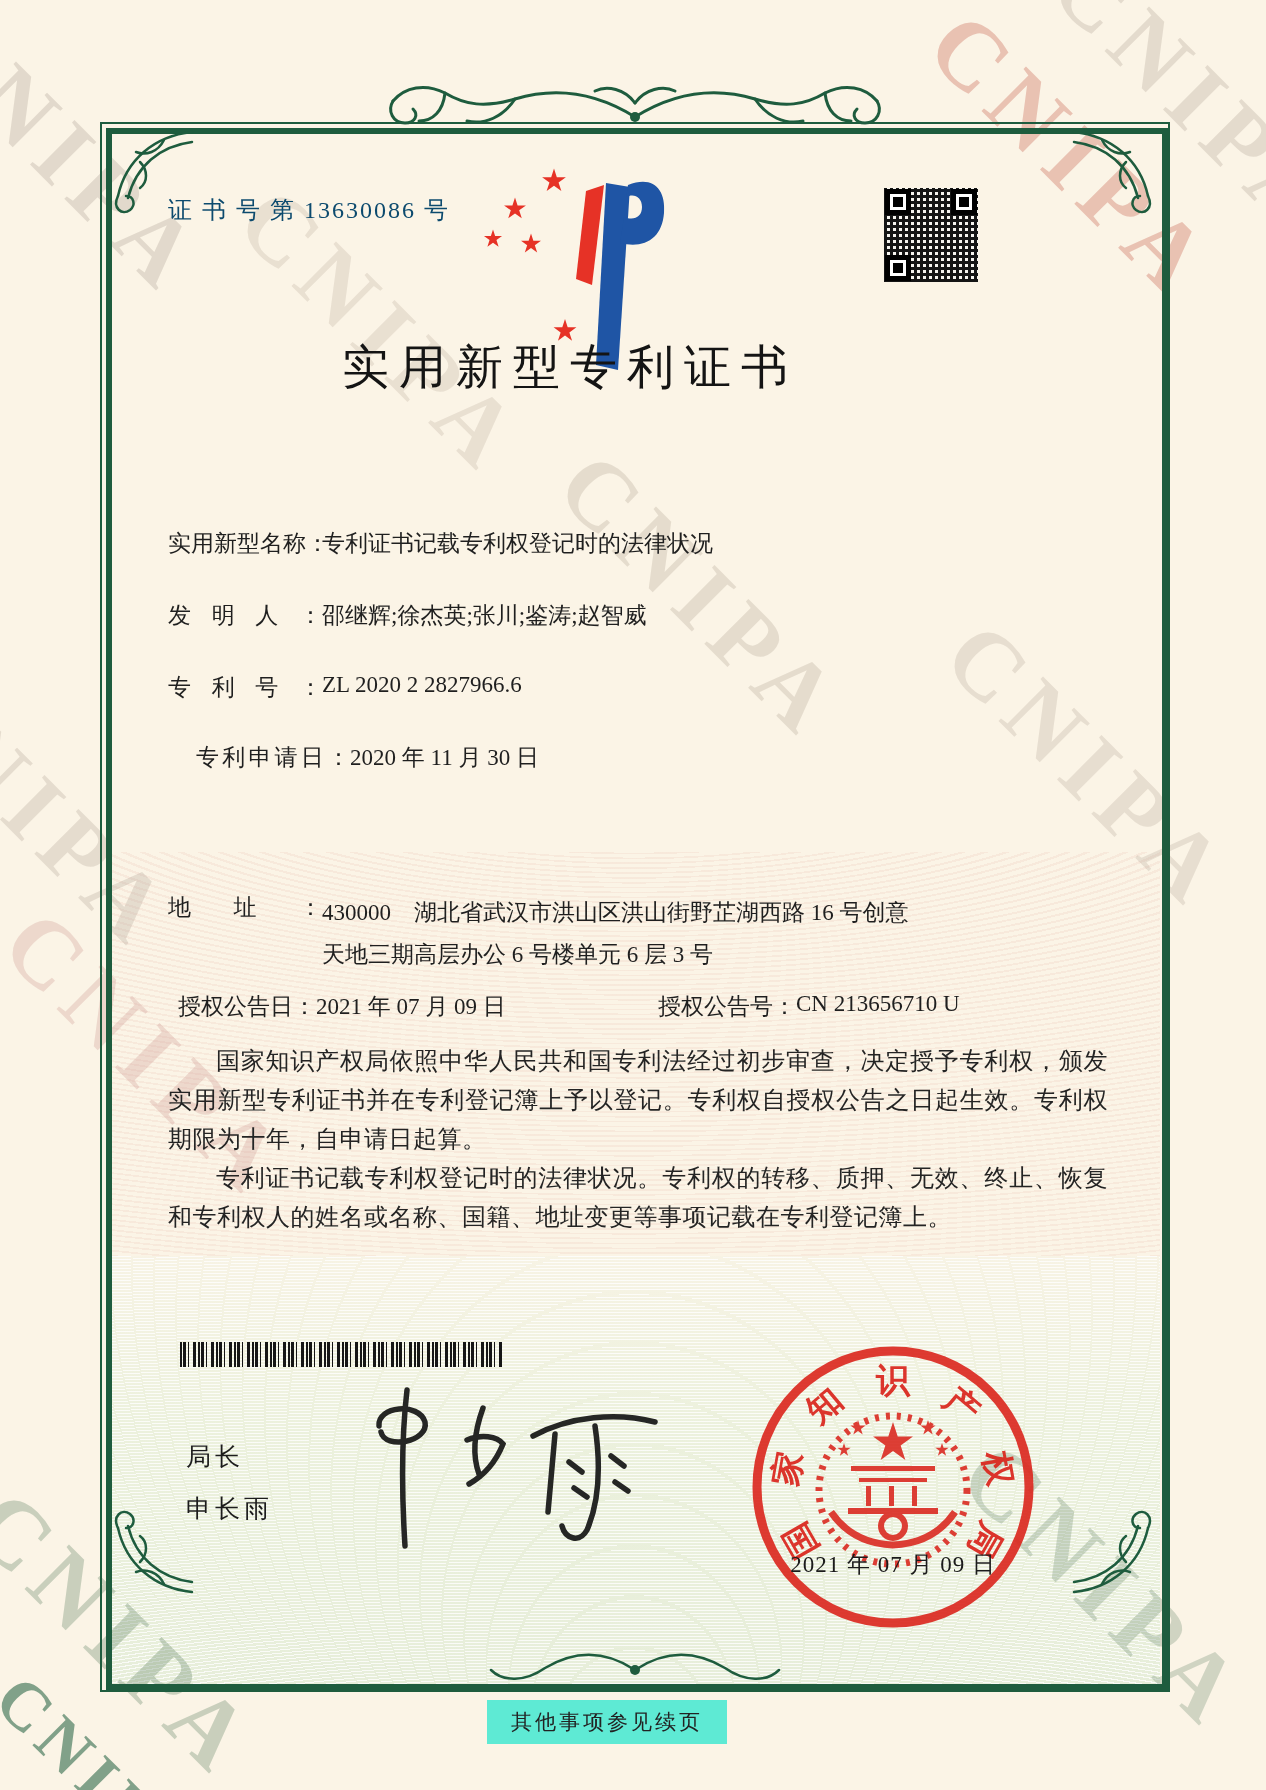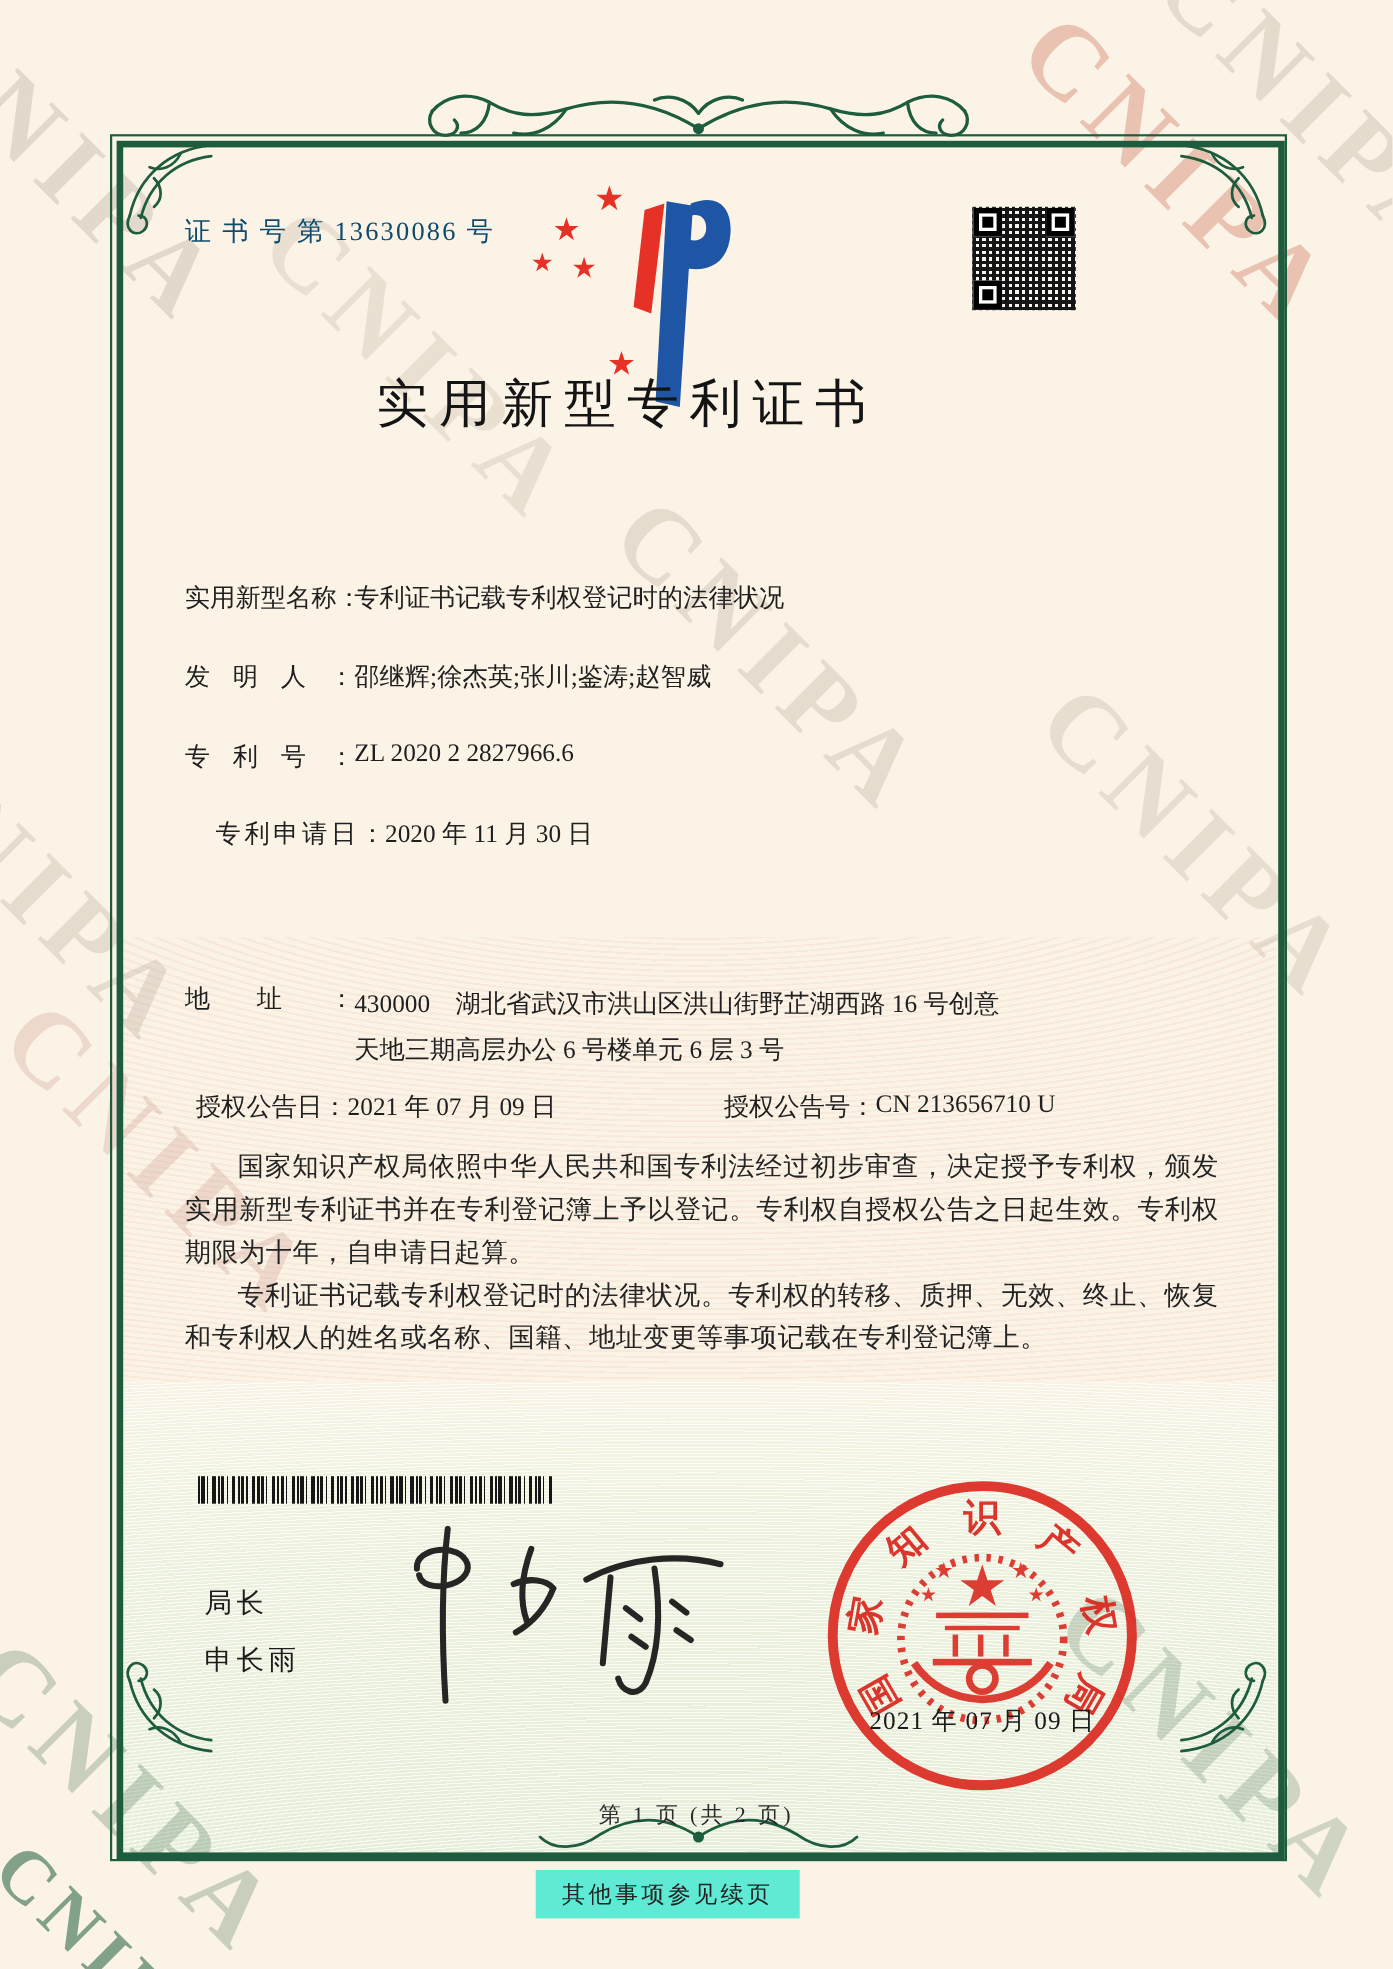--- a/index.html
+++ b/index.html
@@ -272,16 +272,15 @@
         <rect x="141" y="146" width="5" height="20"></rect>
         <rect x="164" y="146" width="5" height="20"></rect>
         <rect x="100" y="168" width="90" height="6"></rect>
       </g>
       <circle cx="145" cy="186" r="12" fill="none" stroke-width="6"></circle>
       <path d="M83,172 C98,194 120,204 145,205 C170,204 192,194 207,172" fill="none" stroke-width="7"></path>
     </g>
     <text class="seal-date" x="145" y="232" text-anchor="middle">2021 年 07 月 09 日</text>
   </svg>
 
-  <div class="page-info">第 1 页 (共 2 页)</div>
   <div class="note-strip">其他事项参见续页</div>
 
 </div>
 
 </body></html>

